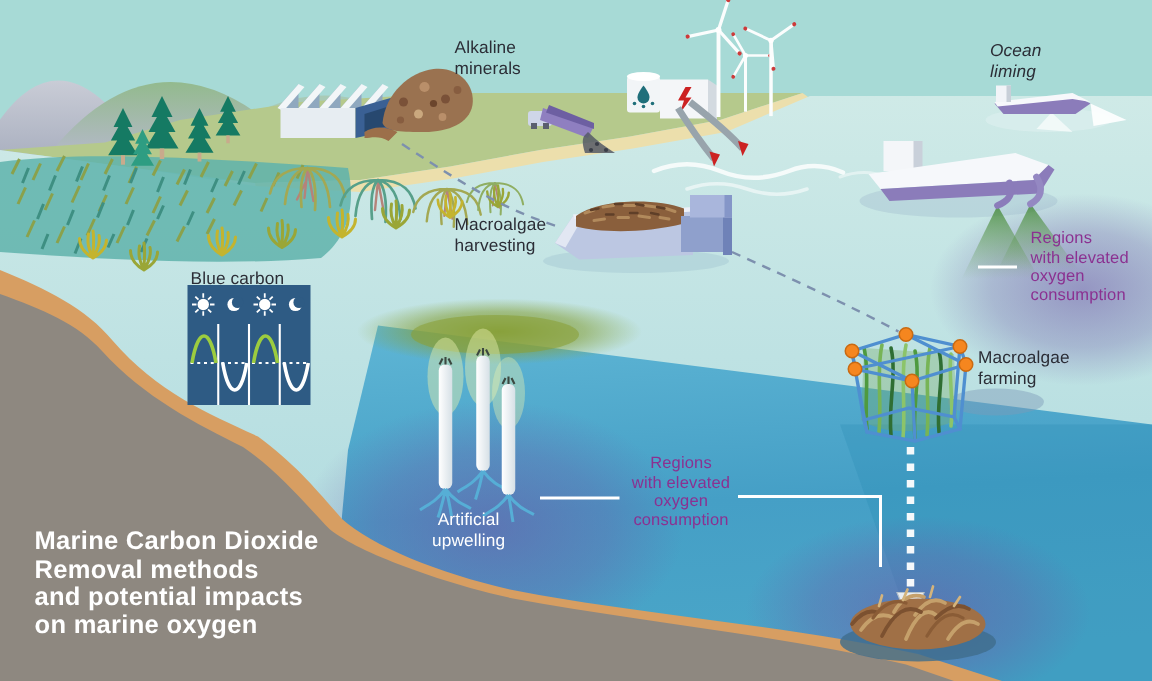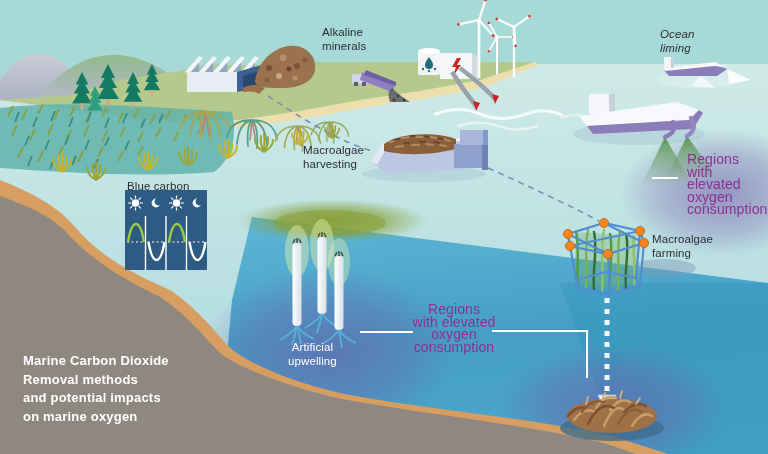--- a/index.html
+++ b/index.html
@@ -5,26 +5,26 @@
   html,body{margin:0;padding:0;background:#e8e8e8;}
   .scene{
     position:relative;width:768px;height:454px;overflow:hidden;
     font-family:"Liberation Sans",sans-serif;
   }
   .scene svg{position:absolute;left:0;top:0;}
   .lbl{
     position:absolute;font-size:11.5px;line-height:14px;color:#2b2d36;
     white-space:pre-line;letter-spacing:.1px;
   }
-  .lbl.purple{color:#8b3191;font-size:14px;line-height:12.5px;}
+  .lbl.purple{color:#8b3191;font-size:11px;line-height:12.5px;}
   .lbl.white{color:#ffffff;text-align:center;}
   .lbl.center{text-align:center;}
   .title{
     position:absolute;left:23px;top:352px;color:#ffffff;font-weight:bold;
-    font-size:13px;line-height:18.5px;white-space:pre-line;letter-spacing:.2px;
+    font-size:17px;line-height:18.5px;white-space:pre-line;letter-spacing:.2px;
   }
   .pole{stroke:#fbfdfd;stroke-width:2.6;}
   .blade{stroke:#fbfdfd;stroke-width:2.2;stroke-linecap:round;}
   .cage{stroke:#4f8fd0;stroke-width:2.2;fill:none;stroke-linecap:round;}
   .weed{fill:none;stroke-linecap:round;}
 </style>
 </head>
 <body>
 
 <div class="scene">
@@ -425,21 +425,21 @@
     </g>
   </g>
 
   <g fill="none" stroke="#ffffff" stroke-width="2">
     <line x1="652" y1="178" x2="678" y2="178"></line>
     <line x1="360" y1="332" x2="413" y2="332"></line>
     <path d="M492,331 L587,331 L587,378"></path>
   </g>
 </svg>
 
-<div class="lbl" style="left:322px;top:25px;">Alkaline
+<div class="lbl" style="left:303px;top:25px;">Alkaline
 minerals</div>
 <div class="lbl" style="left:660px;top:27px;font-style:italic;">Ocean
 liming</div>
 <div class="lbl purple" style="left:687px;top:153px;">Regions
 with elevated
 oxygen
 consumption</div>
 <div class="lbl" style="left:303px;top:143px;">Macroalgae
 harvesting</div>
 <div class="lbl" style="left:127px;top:179px;">Blue carbon</div>

